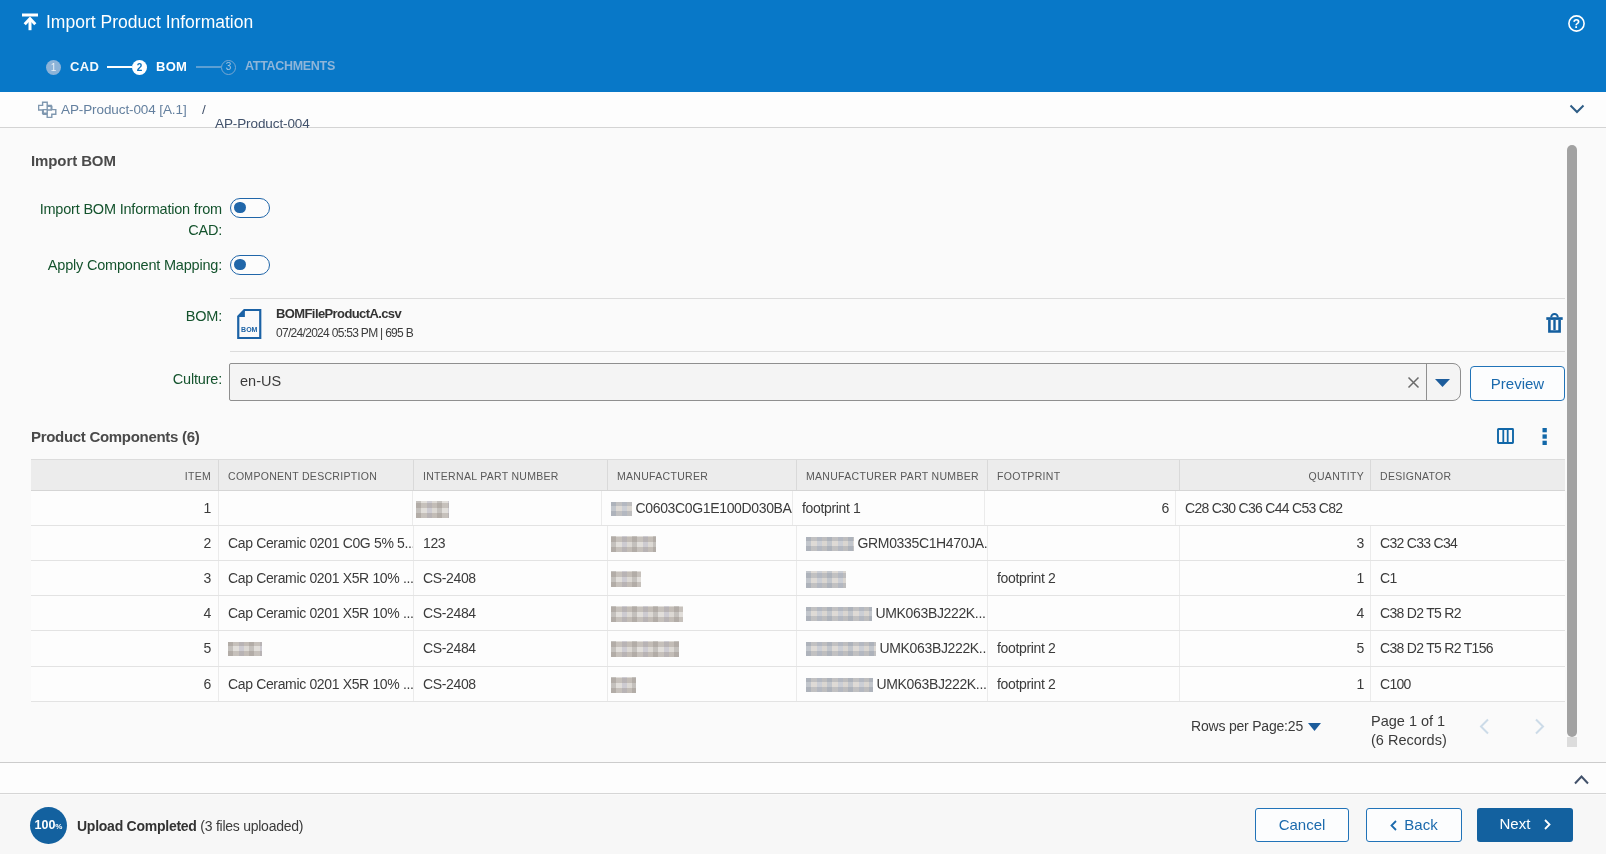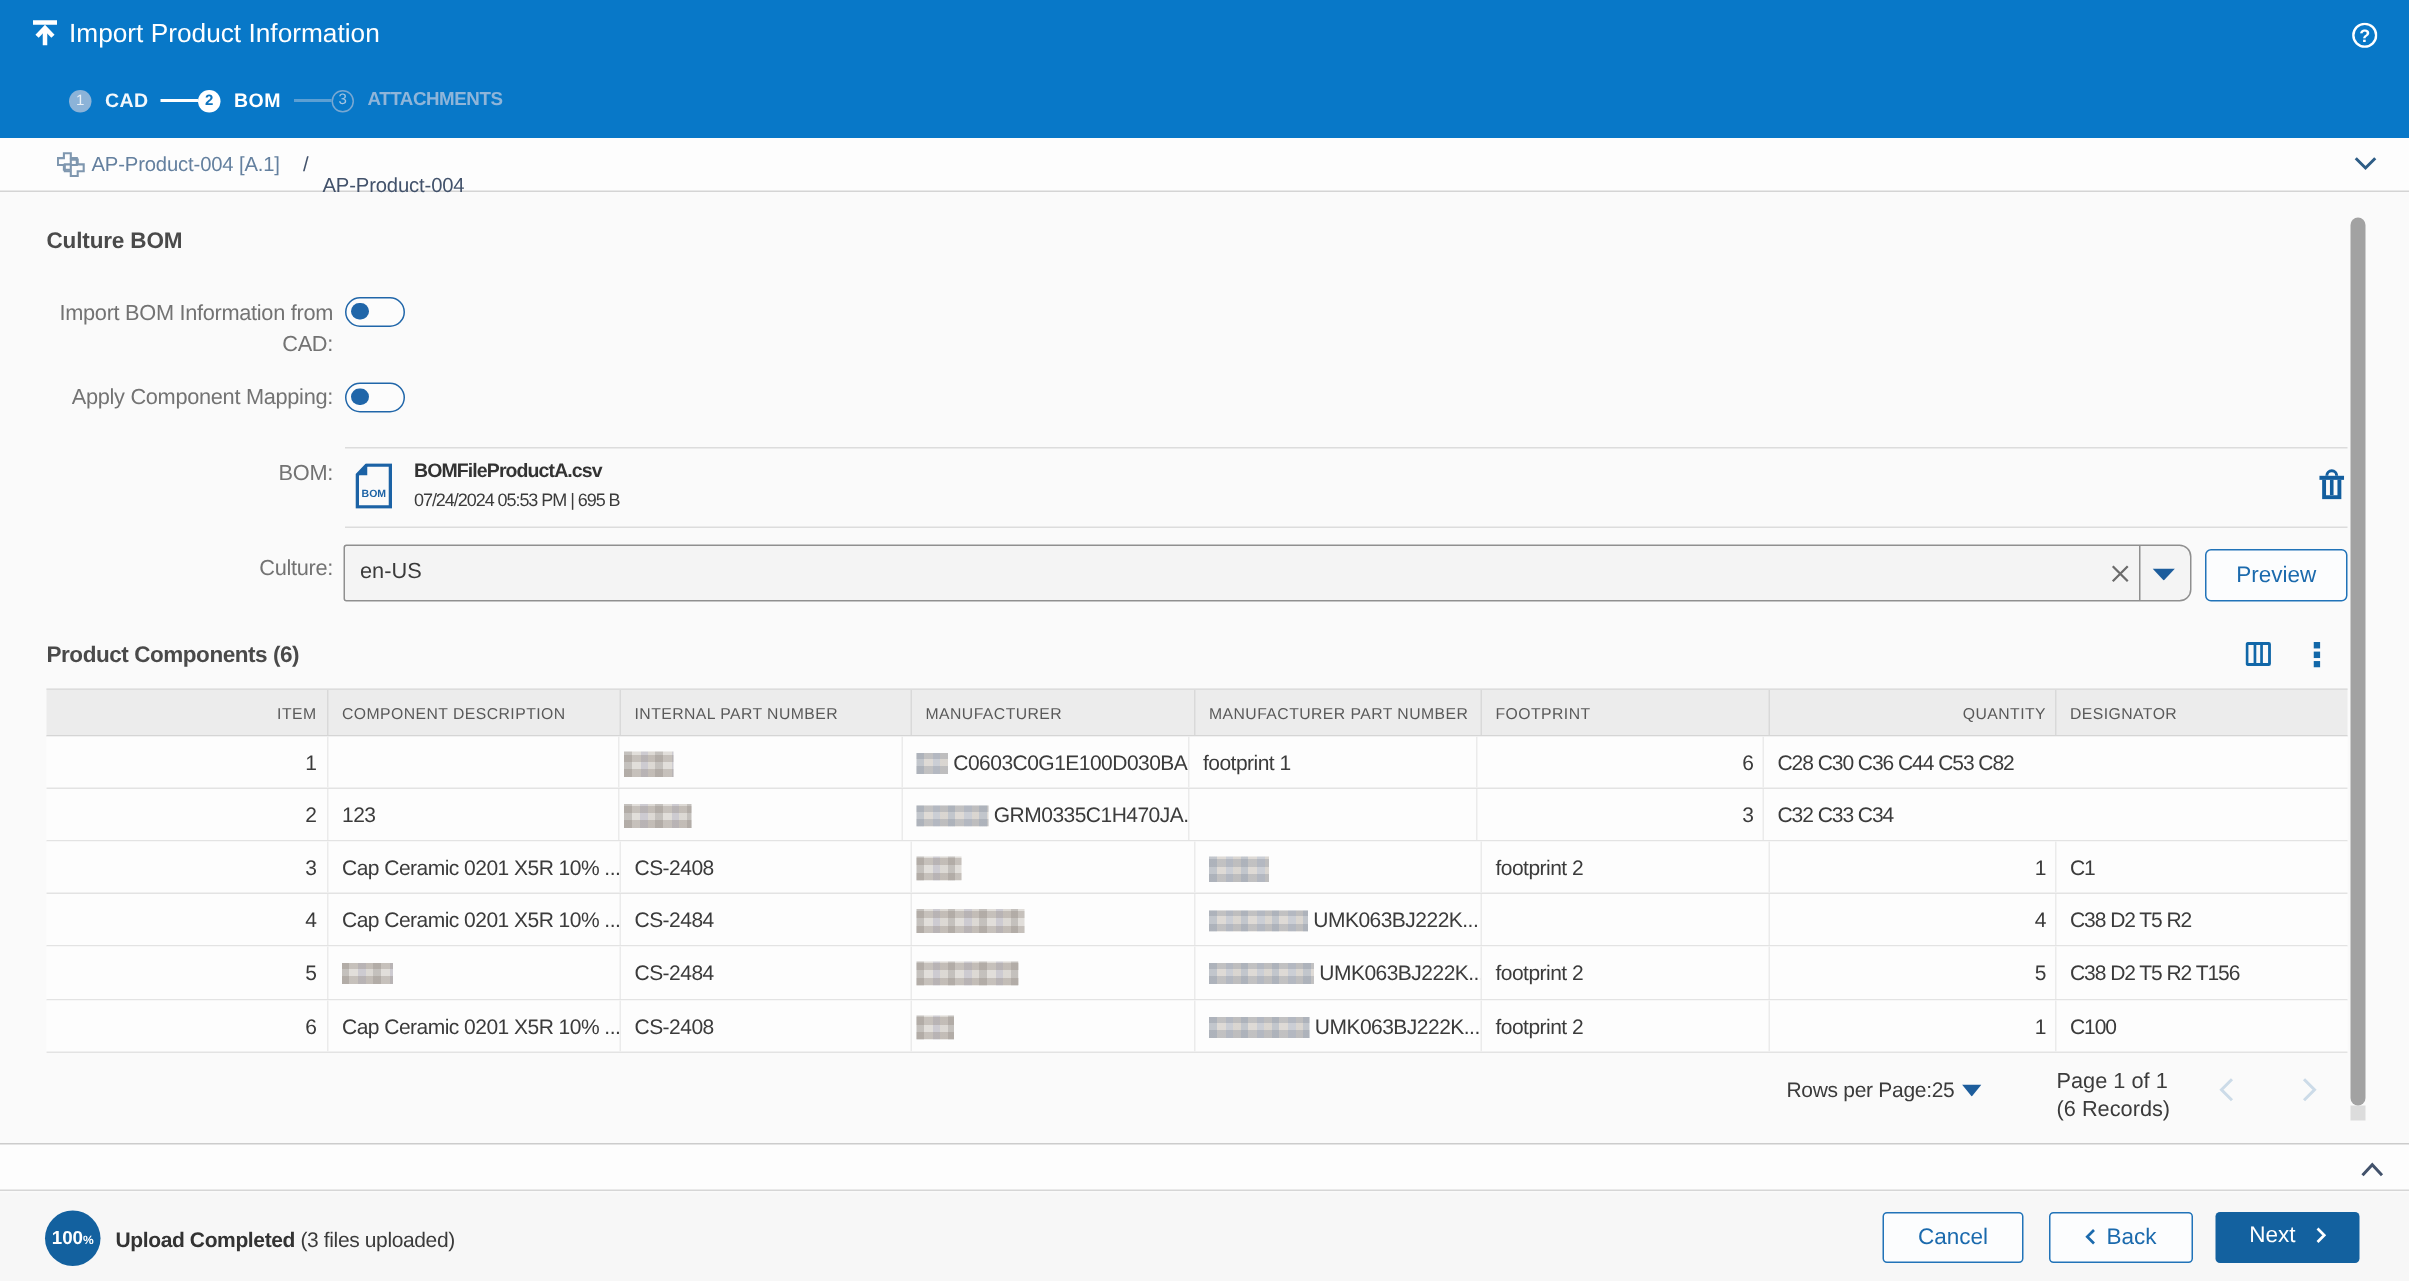--- a/index.html
+++ b/index.html
@@ -12,21 +12,21 @@
   #hdr-title { position:absolute; left:46px; top:12px; color:#fff; font-size:17.5px; letter-spacing:0px; }
   .stepc { position:absolute; top:60px; width:15px; height:15px; border-radius:50%; font-size:10px; text-align:center; line-height:15px; }
   .steplbl { position:absolute; top:59px; font-size:13px; font-weight:bold; letter-spacing:0.3px; }
   .stepline { position:absolute; top:66px; height:2px; }
 
   
   #crumb { position:absolute; left:0; top:92px; width:1606px; height:36px; background:#fdfdfd; border-bottom:1px solid #d4d4d4; }
 
   
   #content { position:absolute; left:0; top:129px; width:1606px; height:633px; background:#fafafa; }
-  .lbl { position:absolute; left:0; width:222px; text-align:right; color:#737373; font-size:14.5px; letter-spacing:-0.2px; line-height:21px; }
+  .lbl { position:absolute; left:0; width:222px; text-align:right; color:#14532d; font-size:14.5px; letter-spacing:-0.2px; line-height:21px; }
   .toggle { position:absolute; left:230px; width:40px; height:20px; border:1.5px solid #2066a9; border-radius:10px; background:#fcfcfc; }
   .toggle .knob { position:absolute; left:3px; top:2.6px; width:11.5px; height:11.5px; border-radius:50%; background:#2066a9; }
   .sep { position:absolute; left:230px; width:1335px; height:1px; background:#dcdcdc; }
   .btn-outline { position:absolute; border:1px solid #2173b8; border-radius:4px; background:#fcfdfe; color:#1b6aad; font-size:15px; text-align:center; }
 
   
   #tbl { position:absolute; left:31px; top:330px; width:1534px; }
   .th { background:#ececec; border-top:1px solid #dcdcdc; border-bottom:1px solid #d5d5d5; height:32px; display:flex; }
   .th > div { font-size:10.5px; color:#595959; letter-spacing:0.3px; padding:10px 9px 0 9px; white-space:nowrap; overflow:hidden; border-right:1px solid #d9d9d9; }
   .th > div:last-child { border-right:none; }
@@ -91,21 +91,21 @@
     </svg>
     <div class="abs" style="left:61px;top:10px;font-size:13.5px;letter-spacing:-0.1px;color:#64809f;">AP-Product-004 [A.1]</div>
     <div class="abs" style="left:202px;top:10px;font-size:13.5px;color:#42526b;">/</div>
     <div class="abs" style="left:215px;top:24px;font-size:13.5px;letter-spacing:-0.1px;color:#42526b;">AP-Product-004</div>
     <svg class="abs" style="left:1569px;top:11px" width="16" height="12" viewBox="0 0 16 12">
       <path d="M1.5 2.5 L8 9 L14.5 2.5" fill="none" stroke="#2e5d86" stroke-width="2"></path>
     </svg>
   </div>
 
   <div id="content">
-    <div class="abs" style="left:31px;top:23px;font-size:15px;font-weight:bold;color:#4a4a4a;letter-spacing:-0.1px;">Culture BOM</div>
+    <div class="abs" style="left:31px;top:23px;font-size:15px;font-weight:bold;color:#4a4a4a;letter-spacing:-0.1px;">Import BOM</div>
 
     <div class="lbl" style="top:70px;">Import BOM Information from<br>CAD:</div>
     <div class="toggle" style="top:69px;">
         <div class="knob"></div>
       </div>
     <div class="lbl" style="top:126px;">Apply Component Mapping:</div>
     <div class="toggle" style="top:126px;">
         <div class="knob"></div>
       </div>
 
@@ -167,20 +167,21 @@
         <div class="c1">1</div>
           <div class="c3"></div>
           <div class="c4"><span class="px" style="margin-left:-6px;width:33px;height:17px;vertical-align:-4.5px;"></span></div>
           <div class="c5"><span class="px px2" style="width:21px;"></span> C0603C0G1E100D030BA</div>
           <div class="c6">footprint 1</div>
           <div class="c7">6</div>
           <div class="c8">C28 C30 C36 C44 C53 C82</div>
       </div>
       <div class="tr">
         <div class="c1">2</div>
+          <div class="c2">Cap Ceramic 0201 C0G 5% 5...</div>
           <div class="c3">123</div>
           <div class="c4"><span class="px" style="margin-left:-6px;width:45px;height:16px;vertical-align:-4px;"></span></div>
           <div class="c5"><span class="px px2" style="width:48px;"></span> GRM0335C1H470JA...</div>
           <div class="c6"></div>
           <div class="c7">3</div>
           <div class="c8">C32 C33 C34</div>
       </div>
       <div class="tr">
         <div class="c1">3</div>
           <div class="c2">Cap Ceramic 0201 X5R 10% ...</div>

